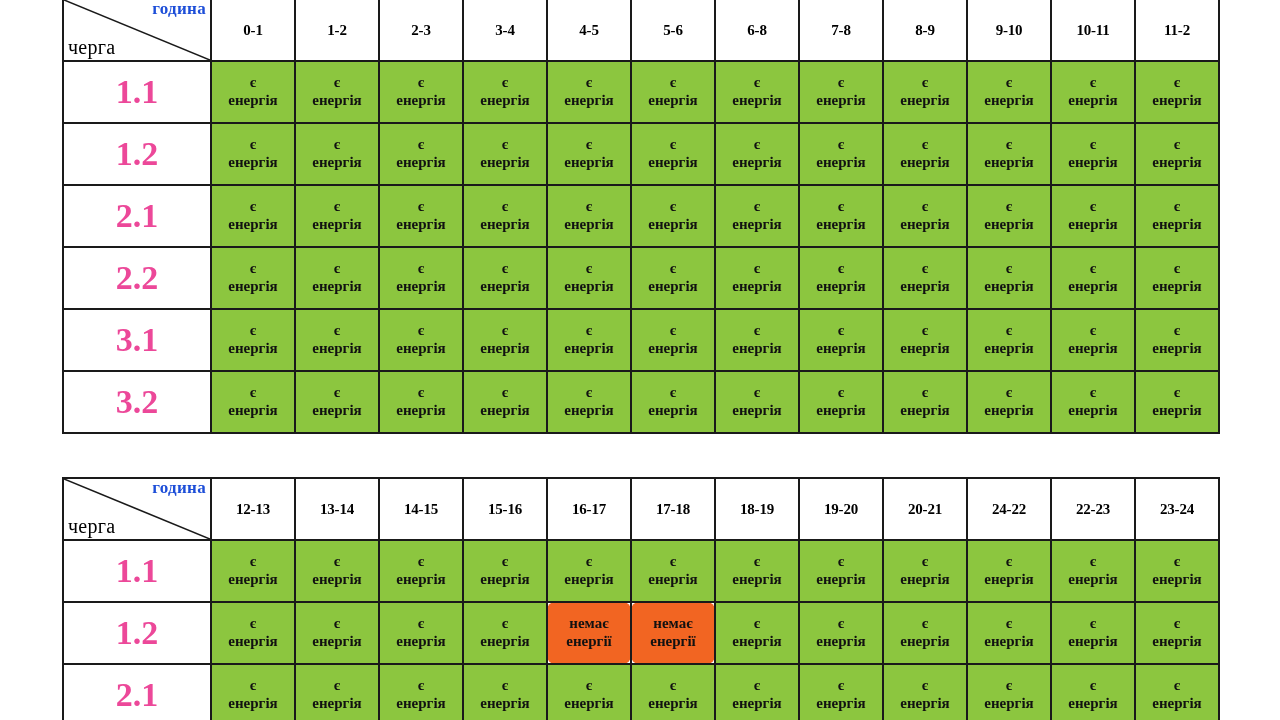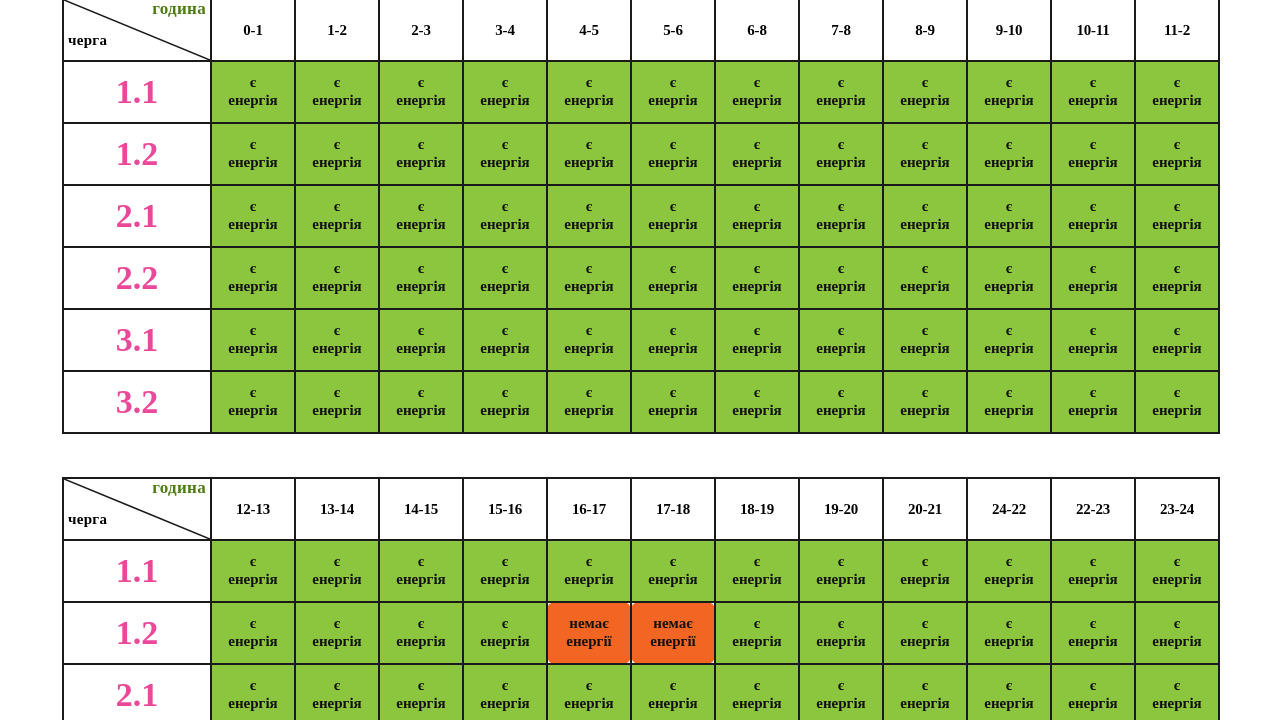--- a/index.html
+++ b/index.html
@@ -53,30 +53,30 @@
     left: 0; top: 0;
     width: 100%; height: 100%;
     display: block;
   }
   .corner-label-hour {
     position: absolute;
     right: 4px;
     top: 0px;
     font-size: 17px;
     font-weight: bold;
-    color: #4d7c0f;
+    color: #1d4ed8;
     line-height: 1.1;
     letter-spacing: 0.3px;
   }
   .corner-label-queue {
     position: absolute;
     left: 4px;
-    bottom: 12px;
-    font-size: 15px;
-    font-weight: bold;
+    bottom: 2px;
+    font-size: 20px;
+    font-weight: normal;
     color: #000000;
     line-height: 1.1;
     letter-spacing: 0.3px;
   }
 
   
   .hour-head {
     width: 84px;
     height: 62px;
     font-size: 15px;

